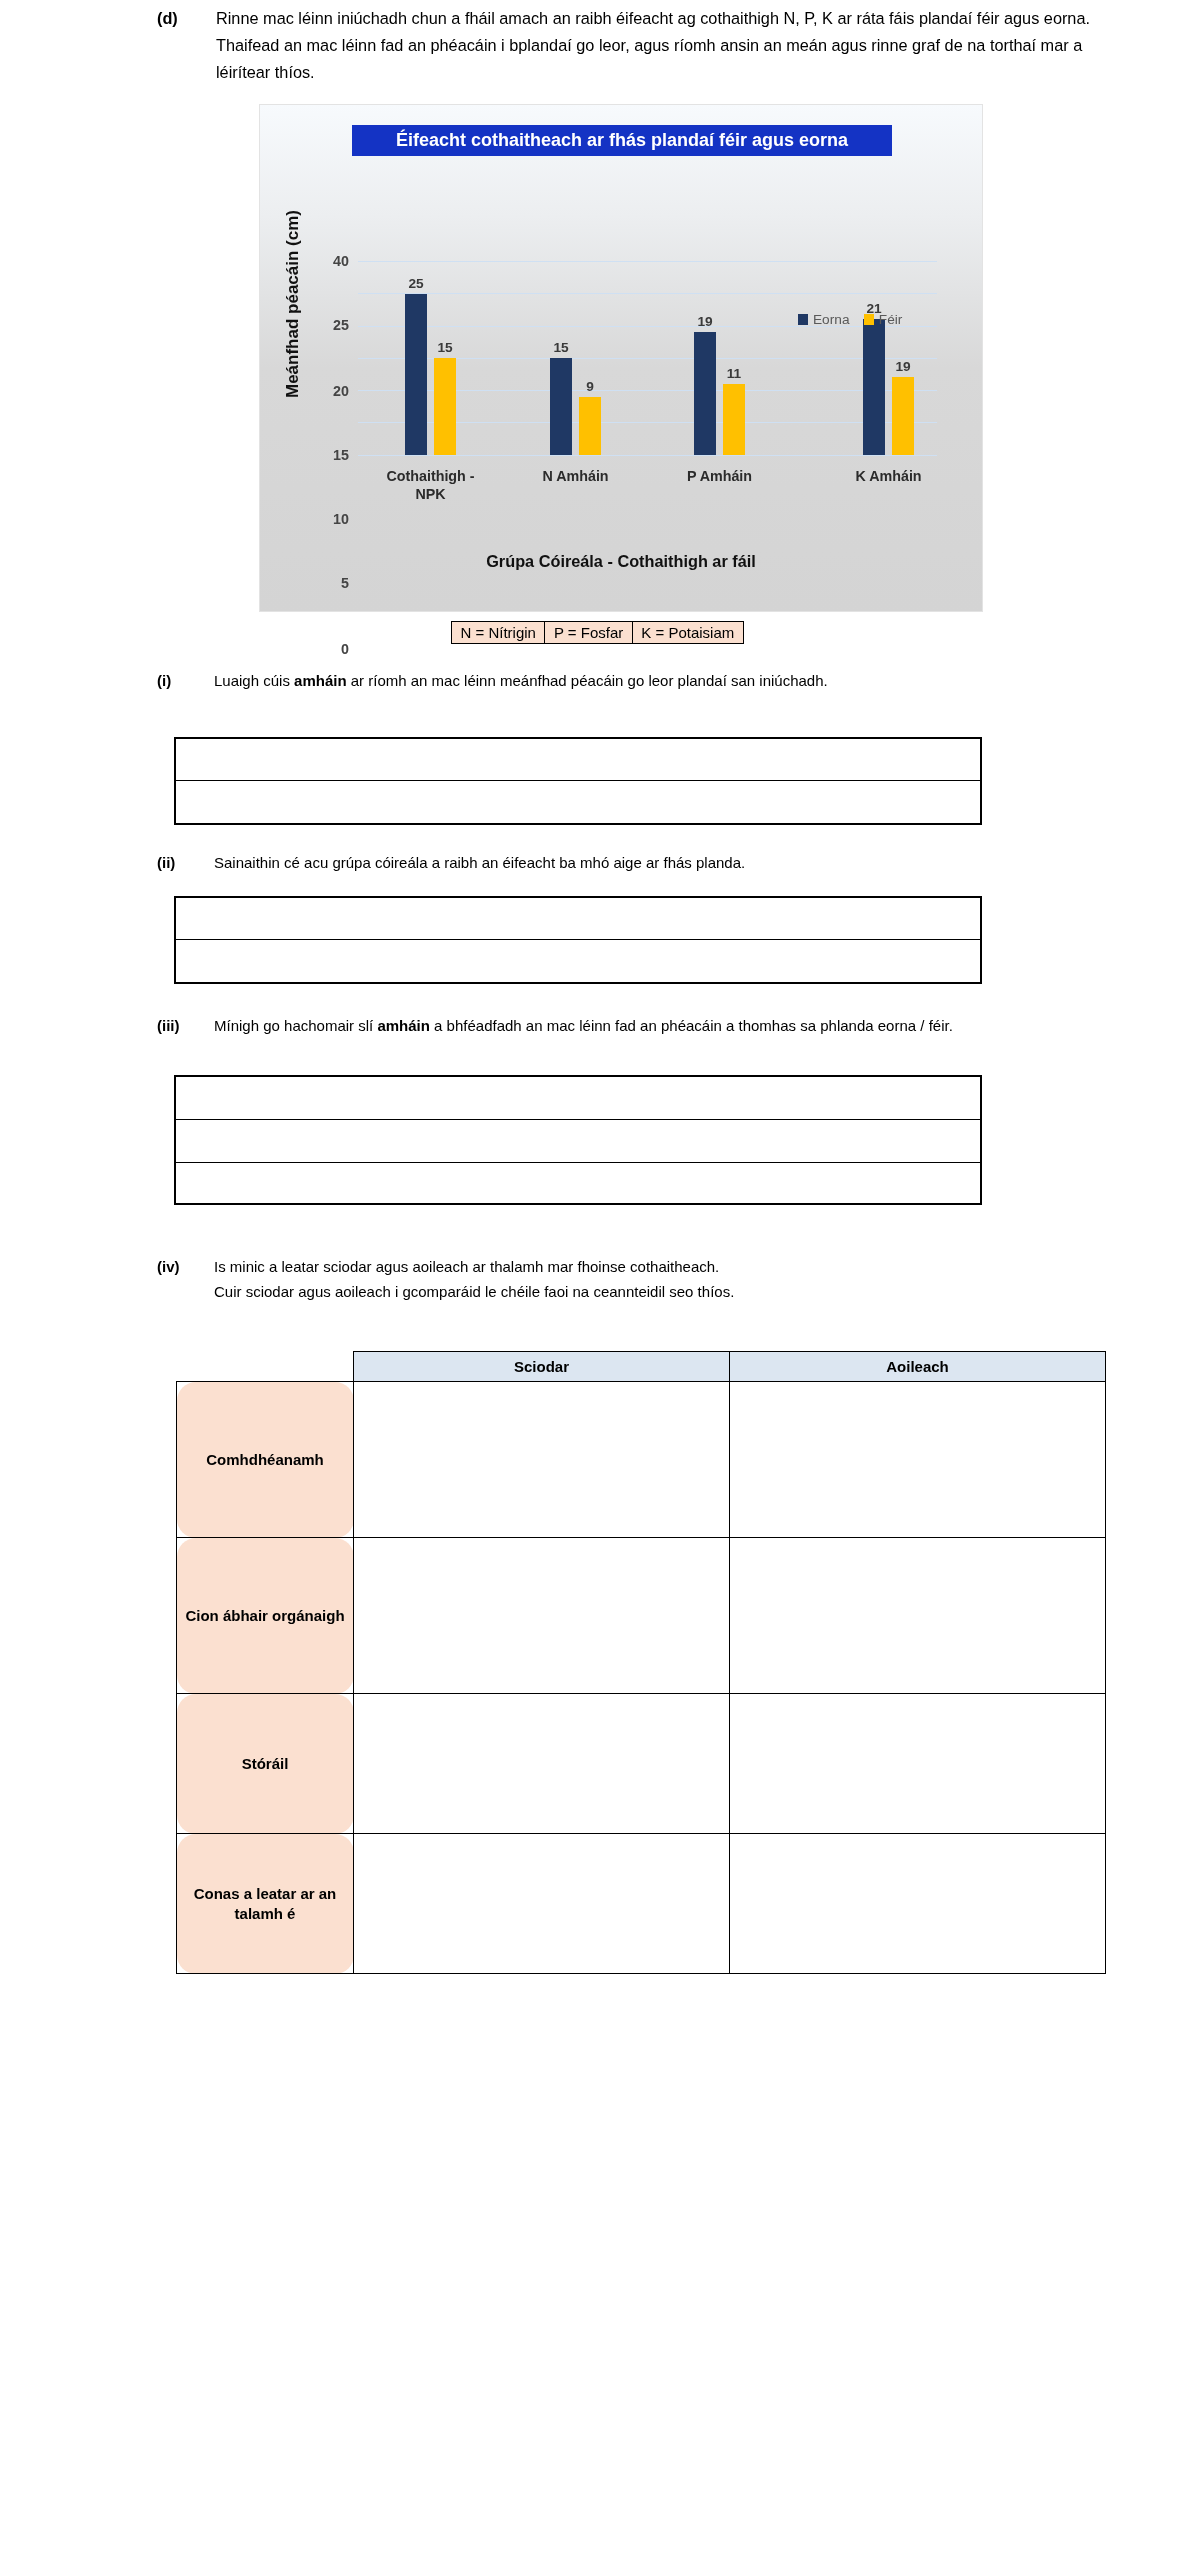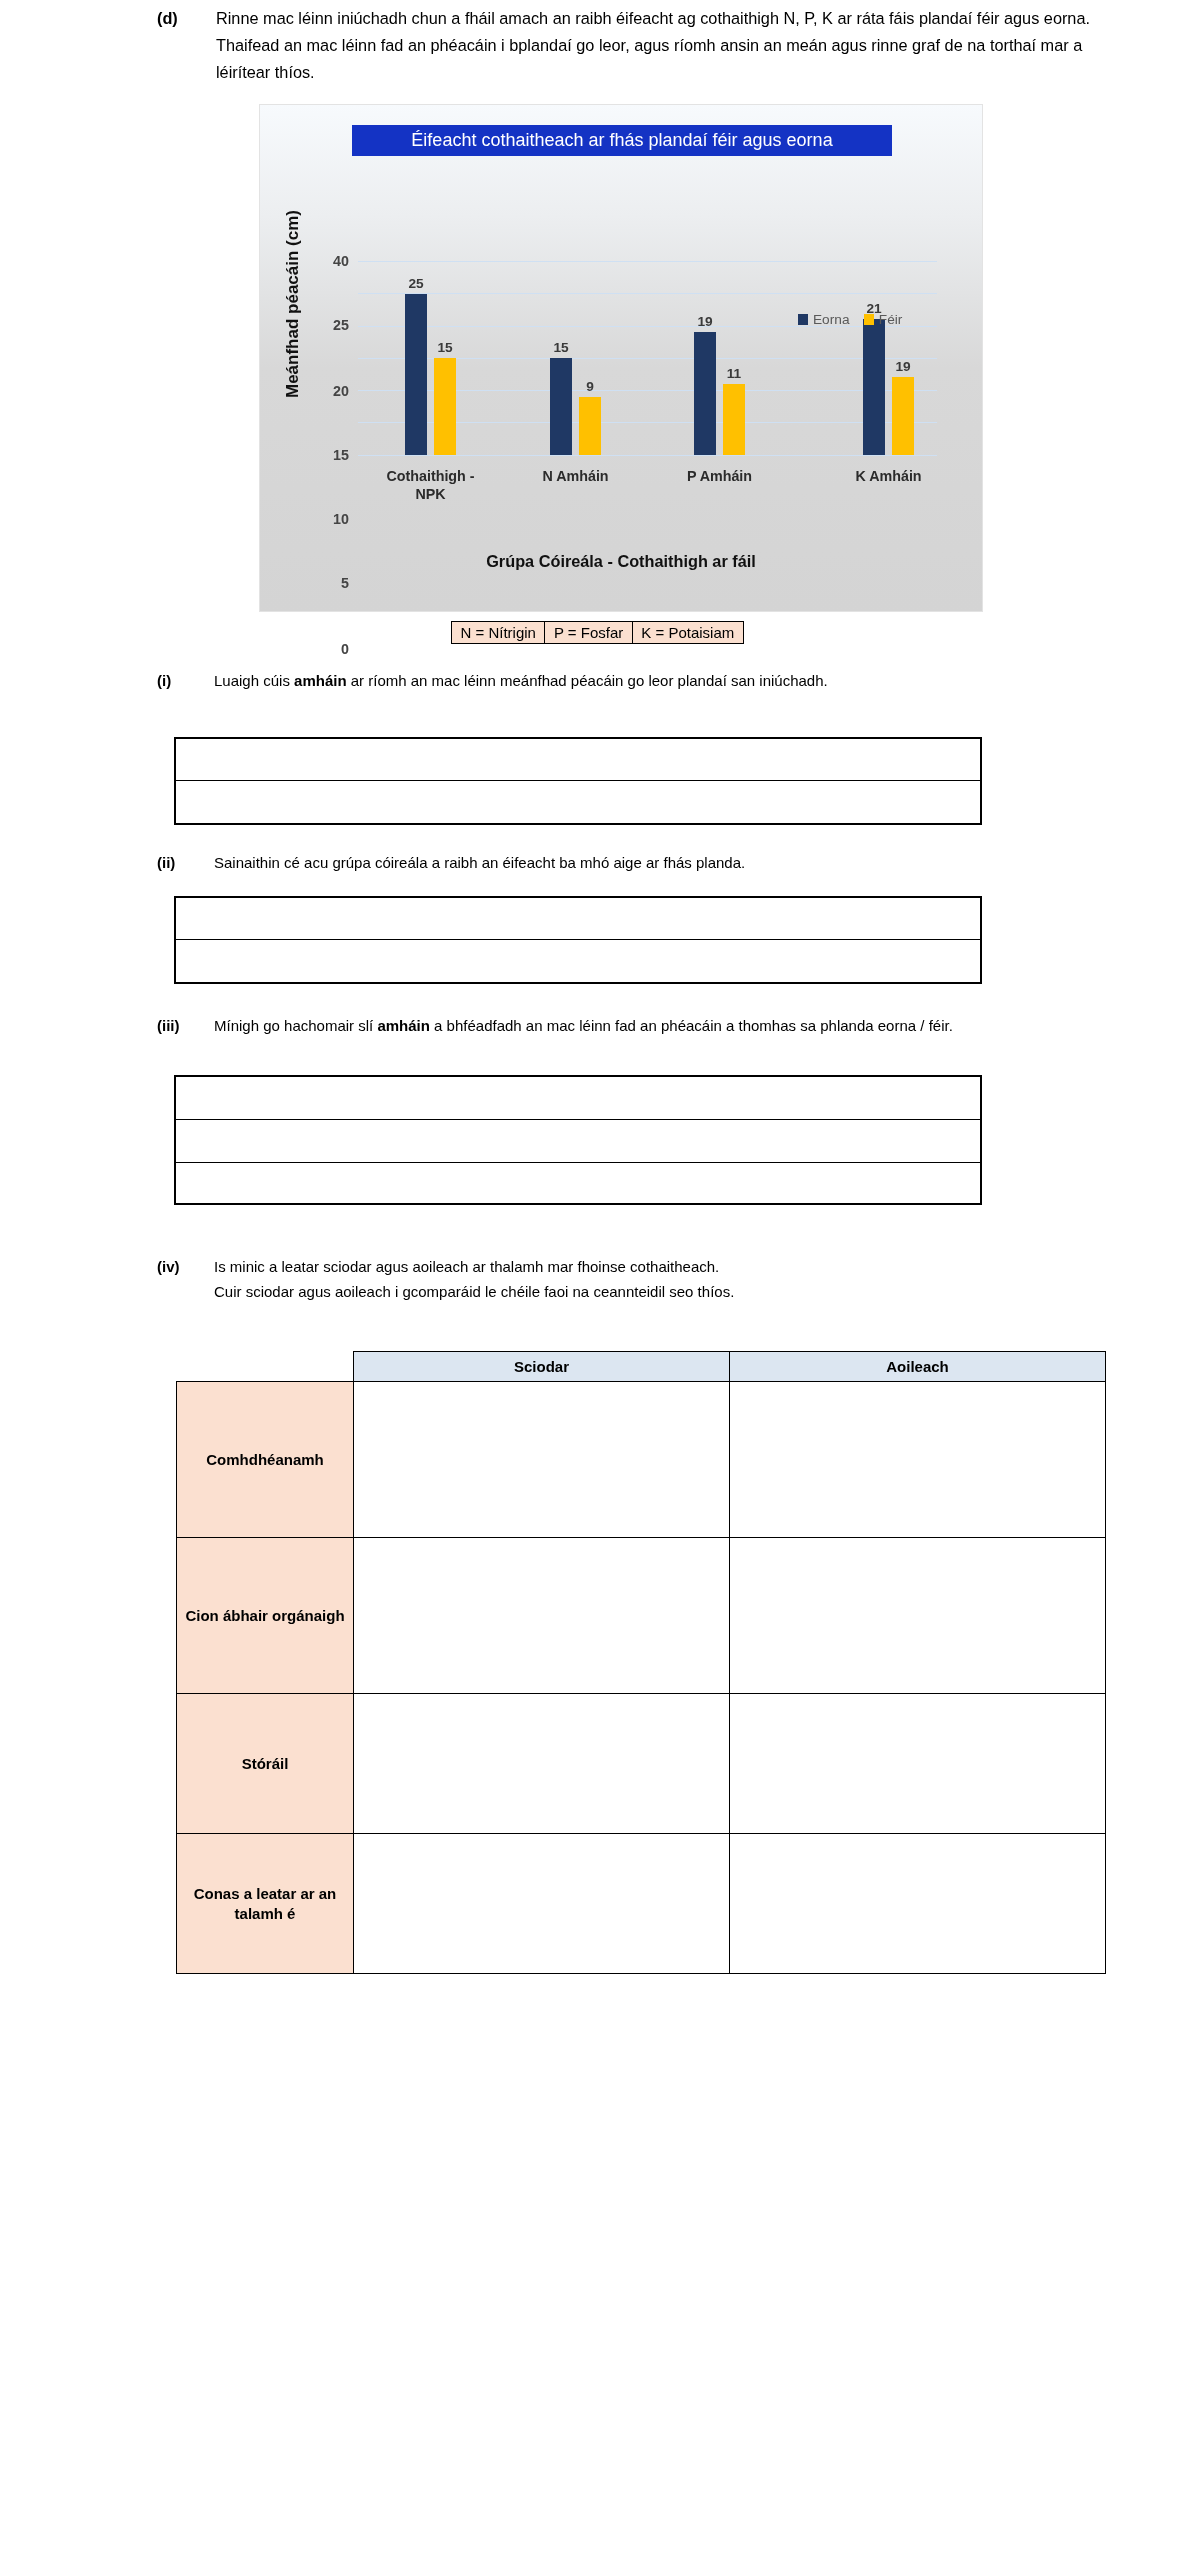--- a/index.html
+++ b/index.html
@@ -57,21 +57,21 @@
     width: 540px;
     height: 31px;
     background: #1433c4;
     display: flex;
     align-items: center;
     justify-content: center;
   }
   #chart-title-bar span {
     color: #ffffff;
     font-size: 18px;
-    font-weight: normal;
+    font-weight: bold;
     white-space: nowrap;
     text-align: center;
   }
 
   #y-axis-title {
     position: absolute;
     left: -104px;
     top: 189px;
     width: 273px;
     text-align: center;
@@ -231,20 +231,21 @@
     height: 30px;
     text-align: center;
     vertical-align: middle;
   }
   #compare-table td.row-head {
     background: #fbe0d0;
     font-weight: bold;
     text-align: center;
     vertical-align: middle;
     line-height: 19.5px;
+    border-radius: 19px;
   }
   #compare-table td.answer-cell {
     background: #ffffff;
   }
   #compare-table col.c-label { width: 177px; }
   #compare-table col.c-data  { width: 376px; }
 </style>
 </head>
 <body>
 

